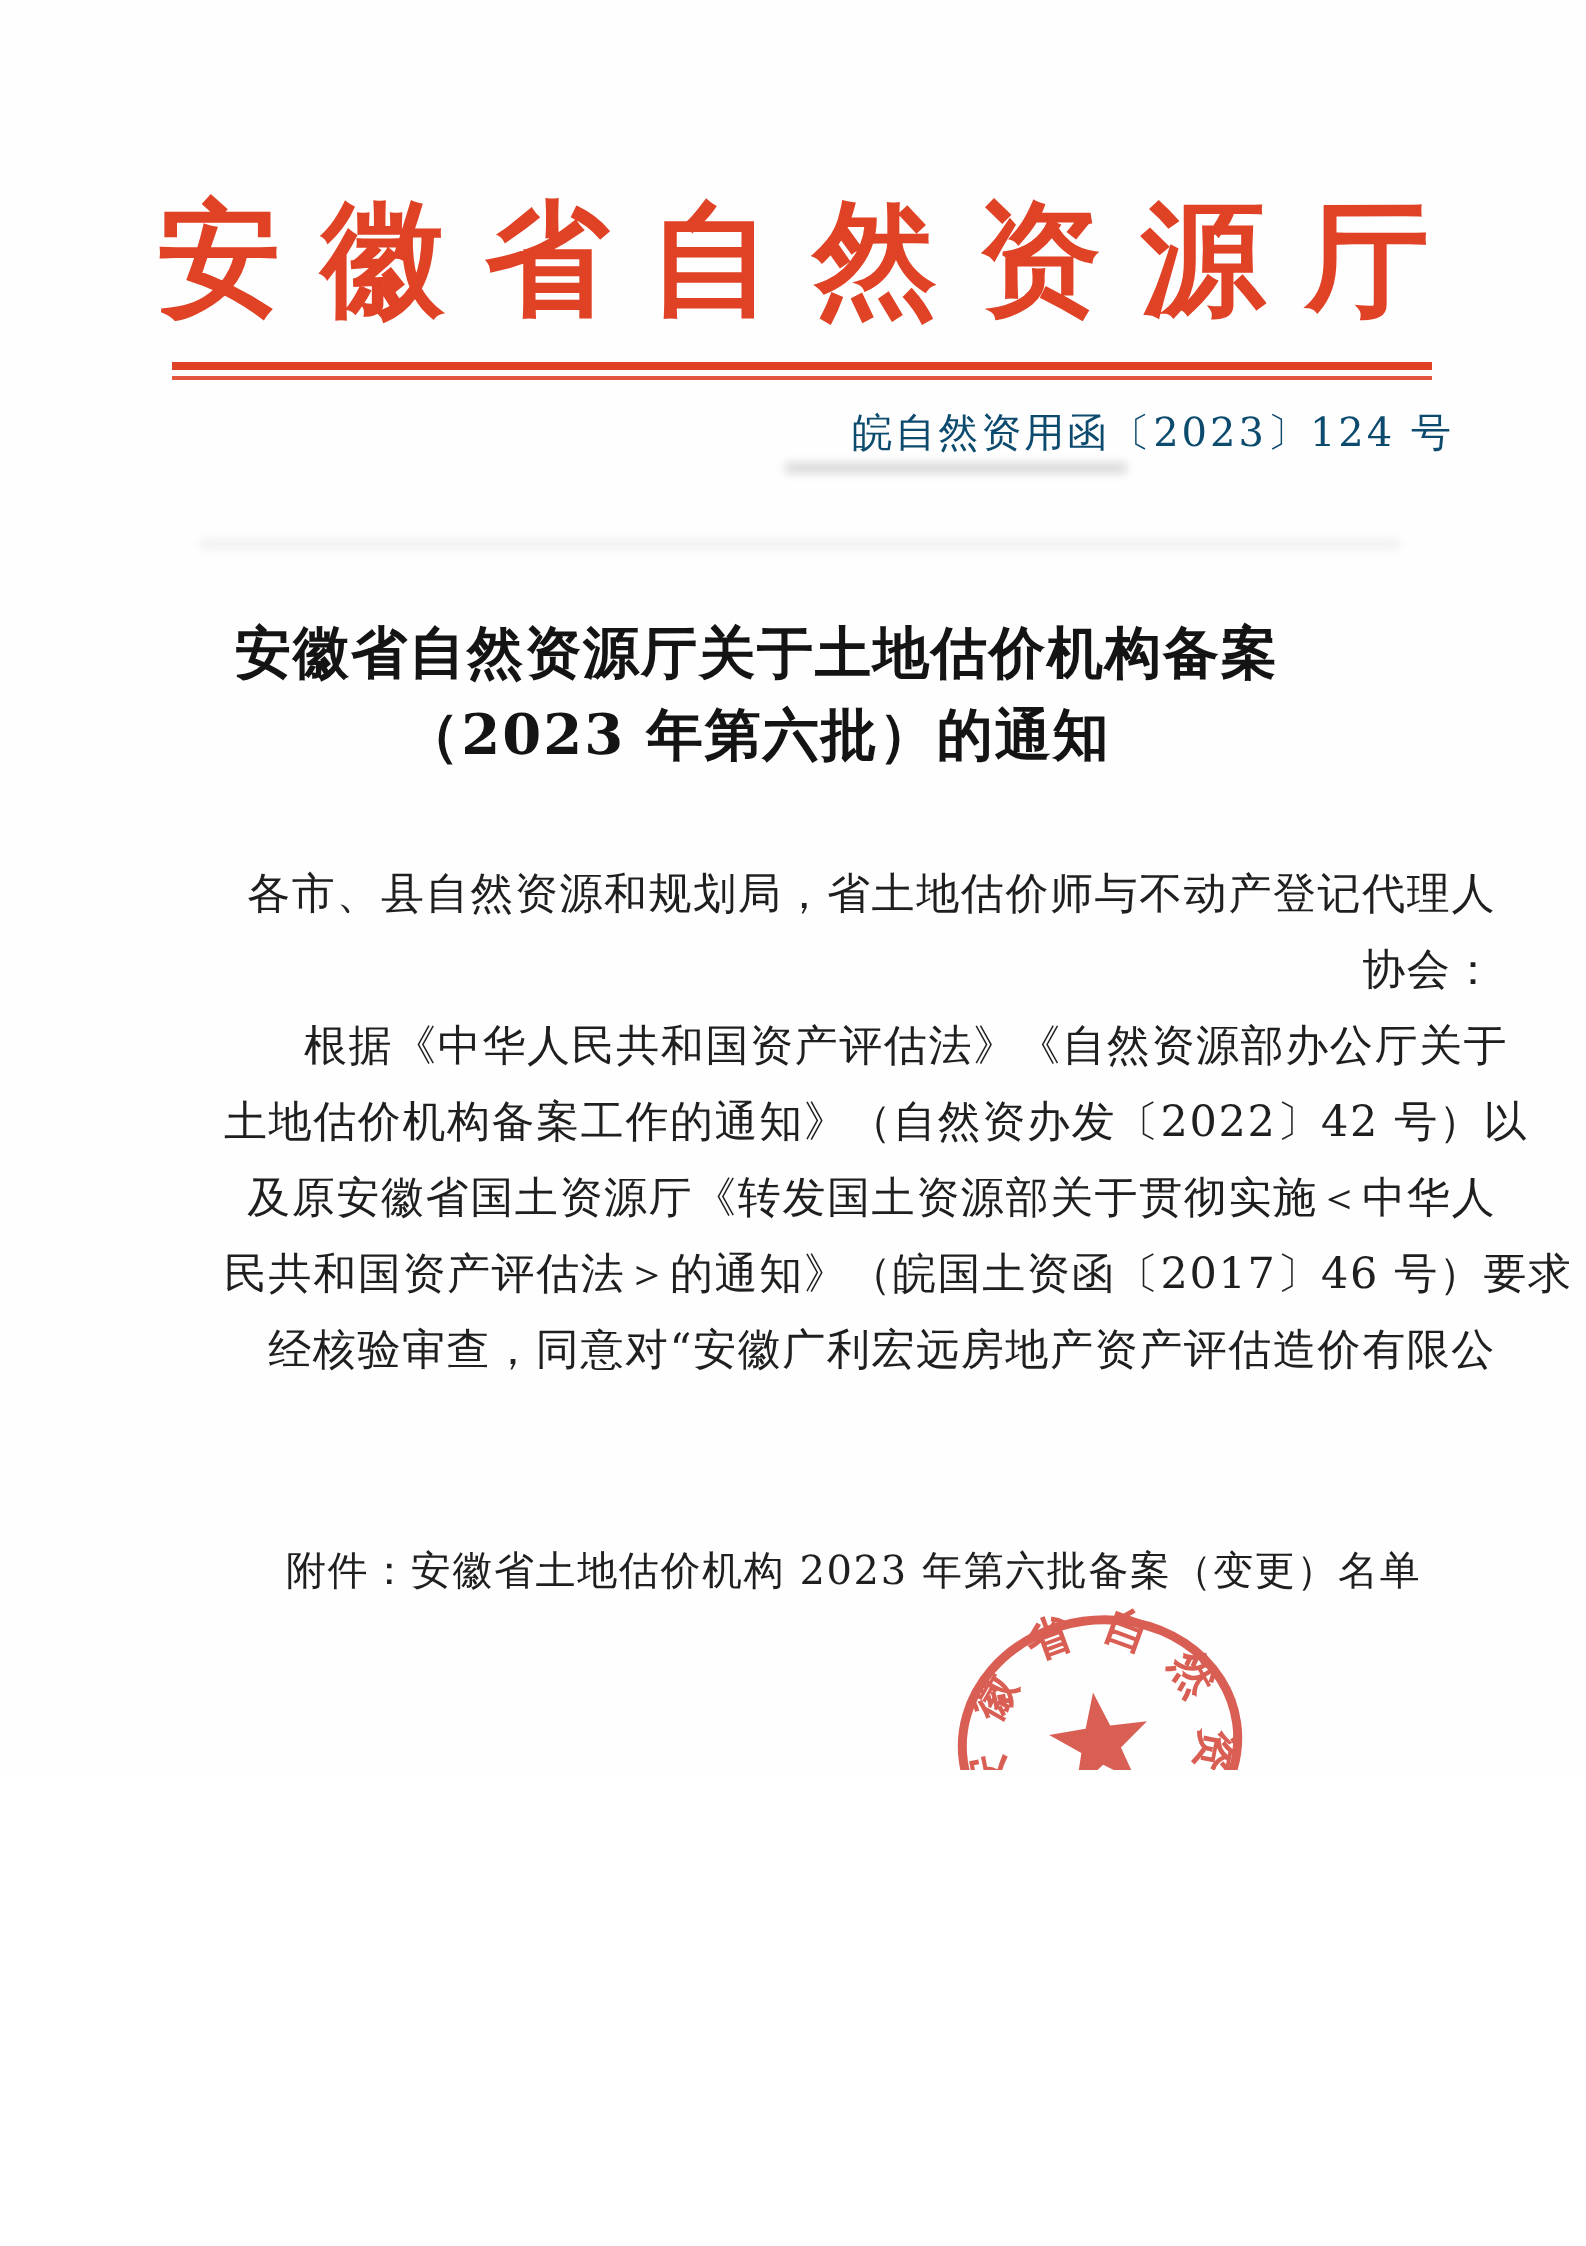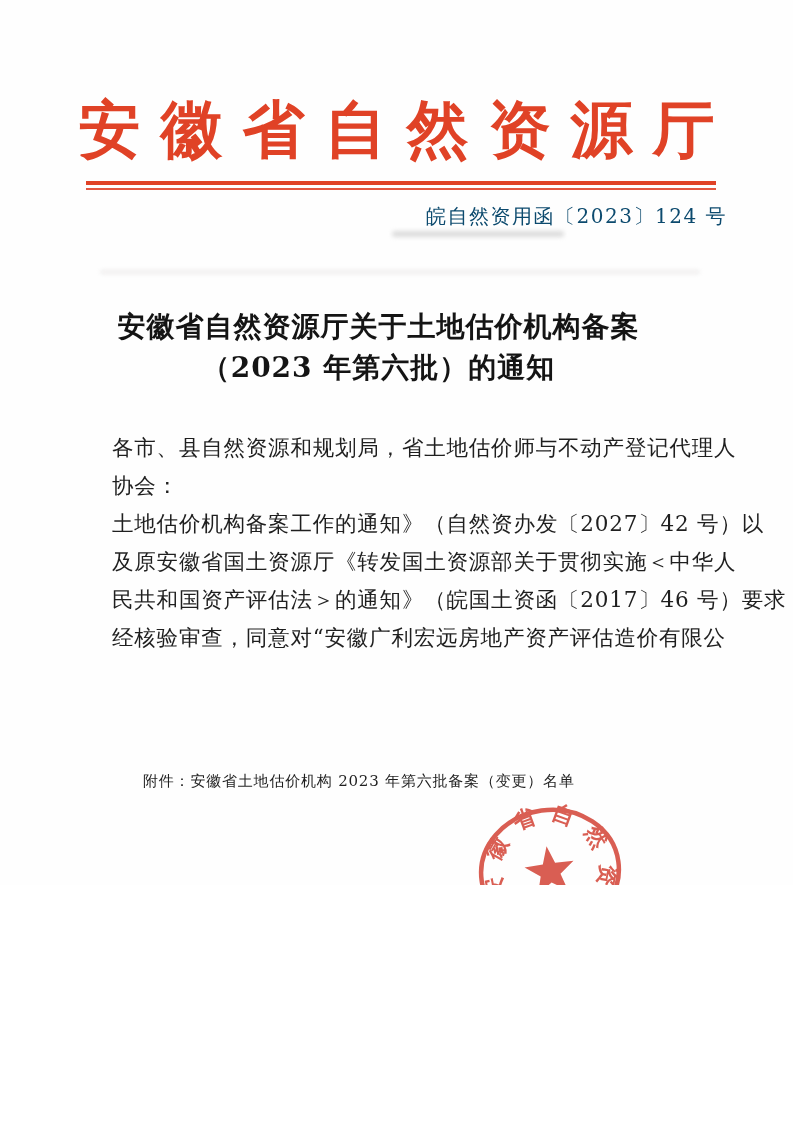--- a/index.html
+++ b/index.html
@@ -36,27 +36,27 @@
     position:absolute;top:306px;left:0;width:793px;
     transform:translateX(-18px);
     text-align:center;
     font-size:28px;font-weight:bold;line-height:41px;
     color:#141414;letter-spacing:1px;
     white-space:nowrap;
   }
   .body-text{
     position:absolute;top:429px;left:112px;width:636px;
     font-size:21.5px;line-height:38px;
-    color:#1f1f1f;letter-spacing:0.8px;
+    color:#1f1f1f;letter-spacing:0.8px;text-align:right;
   }
   .body-line{white-space:nowrap;}
   .body-line.indent{text-indent:40px;}
   .attachment{
     position:absolute;top:772px;left:143px;
-    font-size:15px;color:#1f1f1f;letter-spacing:0.8px;
+    font-size:20px;color:#1f1f1f;letter-spacing:0.8px;
     white-space:nowrap;
   }
   .seal{position:absolute;top:803px;left:478px;opacity:0.88;}
   .date-line{
     position:absolute;top:931px;left:474px;
     font-size:26px;color:#1c1c1c;letter-spacing:1px;
     white-space:nowrap;
   }
 </style>
 </head>
@@ -78,21 +78,22 @@
   <div class="artifact artifact-b"></div>
 
   <div class="doc-title">
     <div>安徽省自然资源厅关于土地估价机构备案</div>
     <div>（2023 年第六批）的通知</div>
   </div>
 
   <div class="body-text">
     <div class="body-line">各市、县自然资源和规划局，省土地估价师与不动产登记代理人</div>
     <div class="body-line">协会：</div>
-    <div class="body-line">土地估价机构备案工作的通知》（自然资办发〔2027〕42 号）以</div>
+    <div class="body-line indent">根据《中华人民共和国资产评估法》《自然资源部办公厅关于</div>
+    <div class="body-line">土地估价机构备案工作的通知》（自然资办发〔2022〕42 号）以</div>
     <div class="body-line">及原安徽省国土资源厅《转发国土资源部关于贯彻实施＜中华人</div>
     <div class="body-line">民共和国资产评估法＞的通知》（皖国土资函〔2017〕46 号）要求，</div>
     <div class="body-line">经核验审查，同意对“安徽广利宏远房地产资产评估造价有限公</div>
   </div>
 
   <div class="attachment">附件：安徽省土地估价机构 2023 年第六批备案（变更）名单</div>
 
   <svg class="seal" width="150" height="140" viewBox="0 0 150 140">
     <g transform="rotate(-8 72 68)">
       <ellipse cx="72" cy="68" rx="69" ry="61" fill="none" stroke="#d5493c" stroke-width="4.5"></ellipse>

